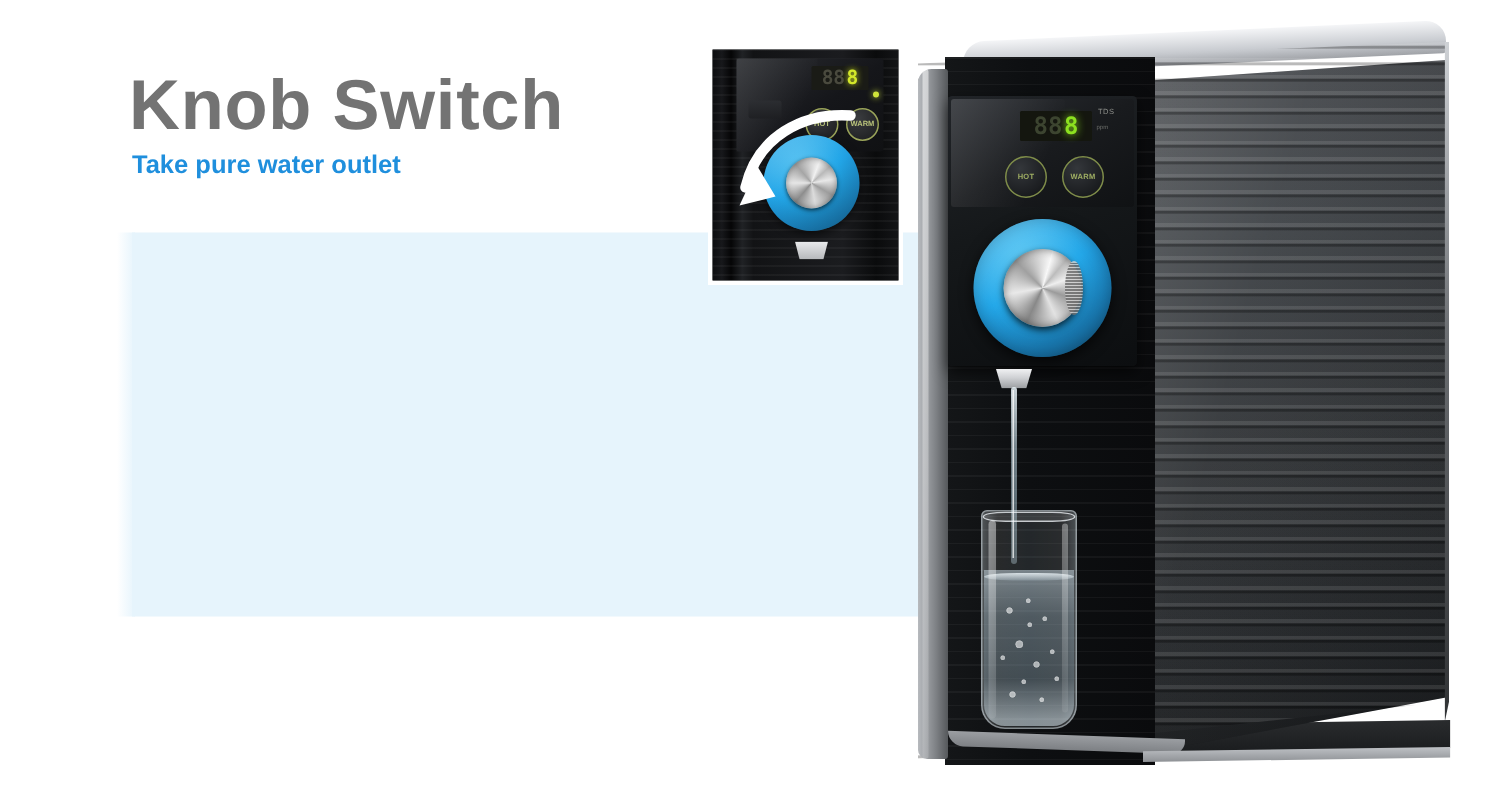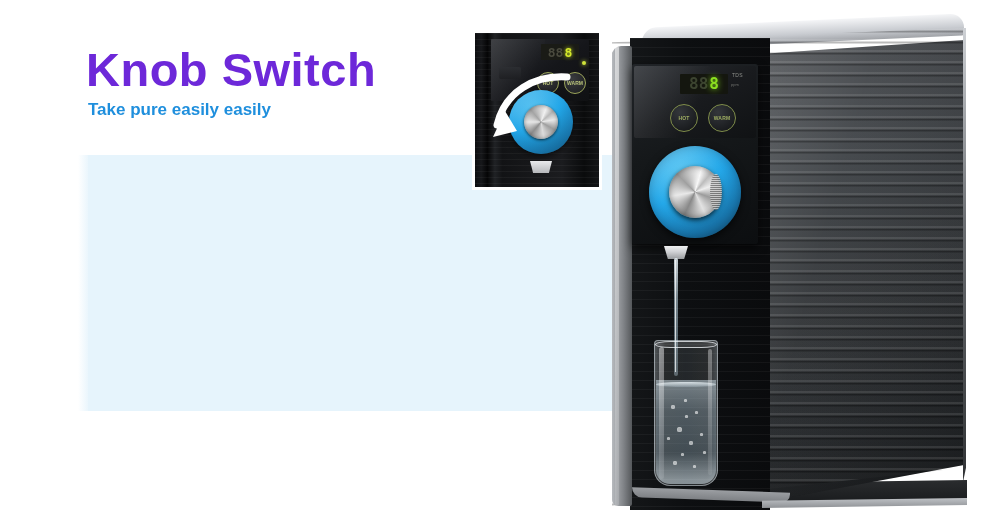--- a/index.html
+++ b/index.html
@@ -38,21 +38,21 @@
   }
 
   
   .heading-title {
     position: absolute;
     left: 86px;
     top: 42px;
     font-size: 47px;
     font-weight: bold;
     letter-spacing: 0.5px;
-    color: #6d28d9;
+    color: #737373;
     z-index: 5;
     white-space: nowrap;
   }
   .heading-sub {
     position: absolute;
     left: 88px;
     top: 100px;
     font-size: 17px;
     font-weight: bold;
     color: #1f8fdd;
@@ -512,21 +512,21 @@
   }
 </style>
 </head>
 <body>
 
 <div id="stage">
 
   <div class="blue-band"></div>
 
   <div class="heading-title">Knob Switch</div>
-  <div class="heading-sub">Take pure easily easily</div>
+  <div class="heading-sub">Take pure water outlet</div>
 
   <div class="inset">
     <div class="inset-body">
       <div class="inset-ribs"></div>
     </div>
 
     <div class="inset-panel">
       <div class="inset-panel-gloss"></div>
       <div class="inset-tiny"></div>
       <div class="inset-lcd">

